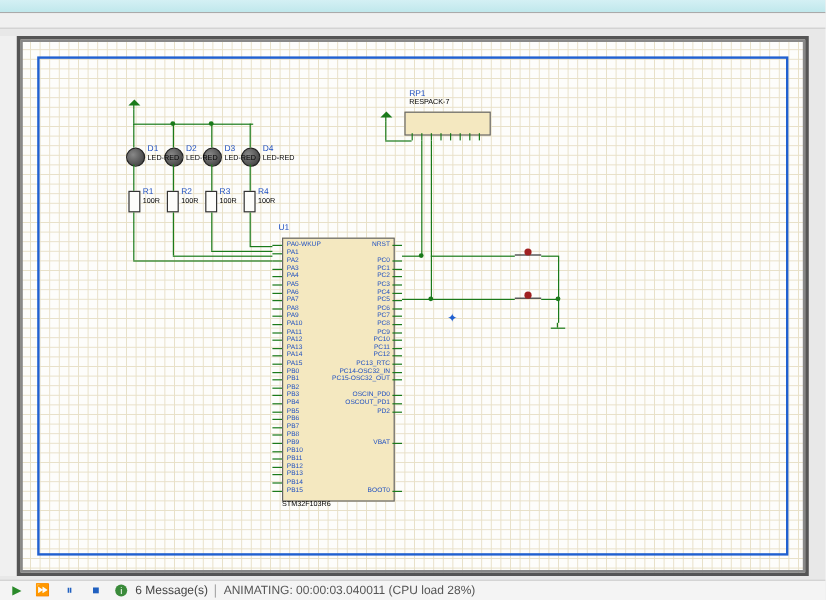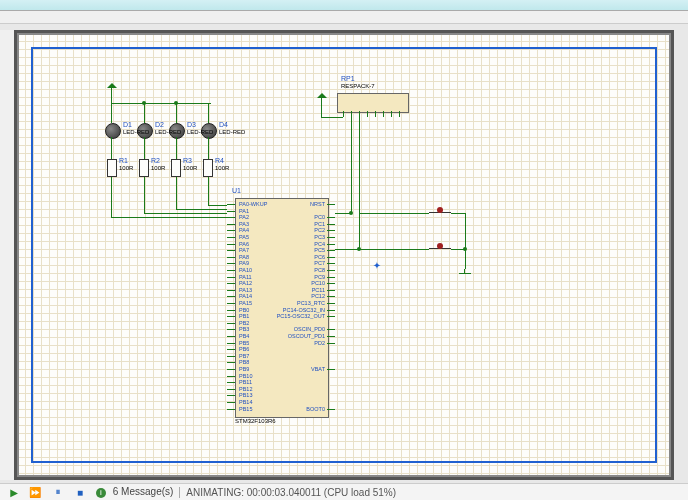--- a/index.html
+++ b/index.html
@@ -467,14 +467,14 @@
 
 <div class="status-bar">
   <div class="sim-btn" style="color:#2a8a2a">▶</div>
   <div class="sim-btn" style="color:#2060c0">⏩</div>
   <div class="sim-btn" style="color:#2060c0">⏸</div>
   <div class="sim-btn" style="color:#2060c0">■</div>
   <div class="status-text">
     <span class="msg-icon">i</span>
     <span>6 Message(s)</span>
   </div>
-  <div class="status-anim">ANIMATING: 00:00:03.040011 (CPU load 51%)</div>
+  <div class="status-anim">ANIMATING: 00:00:03.040011 (CPU load 28%)</div>
 </div>
 
 </body></html>

